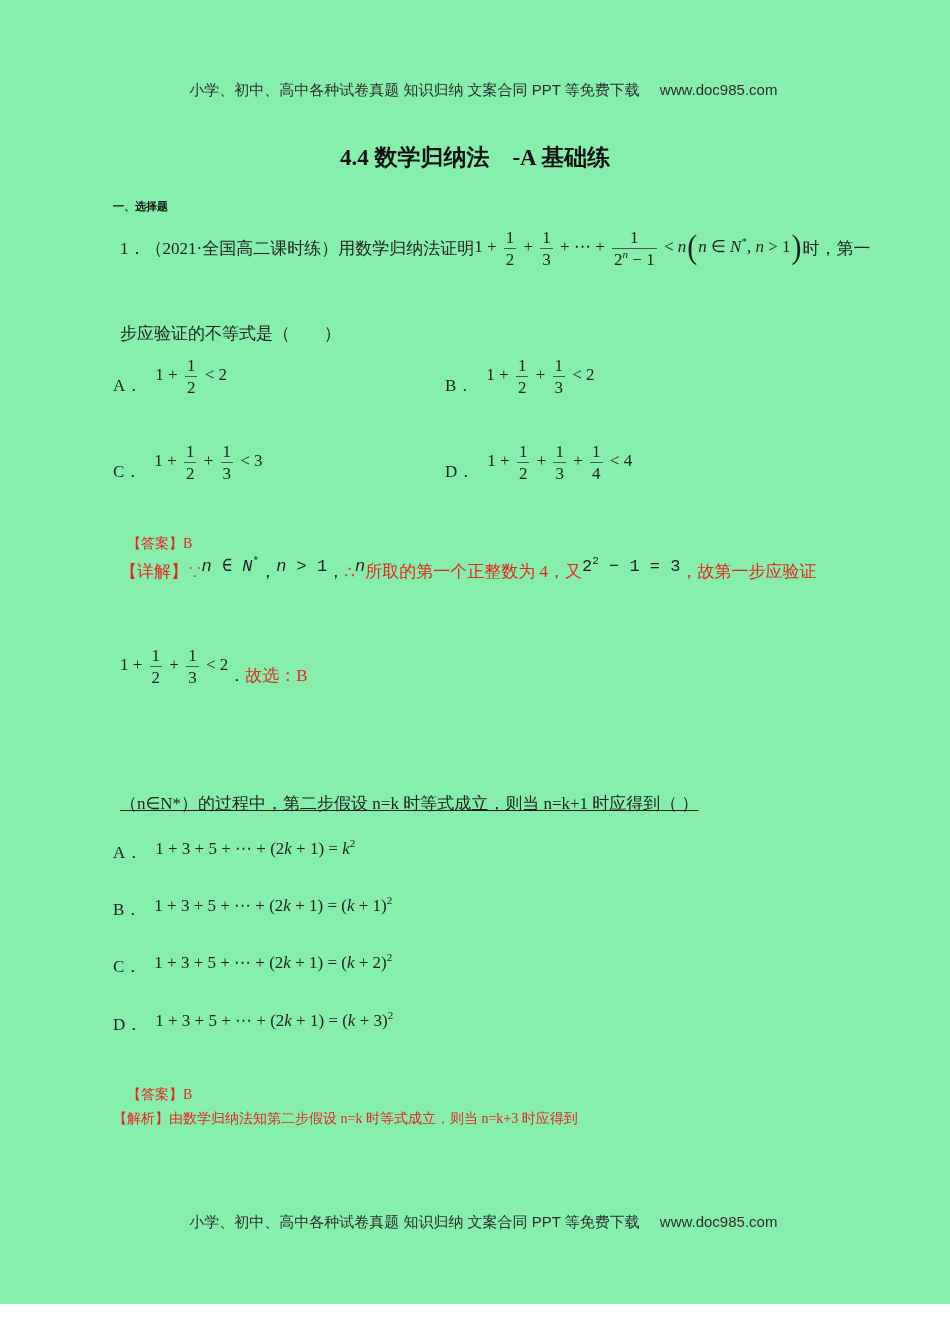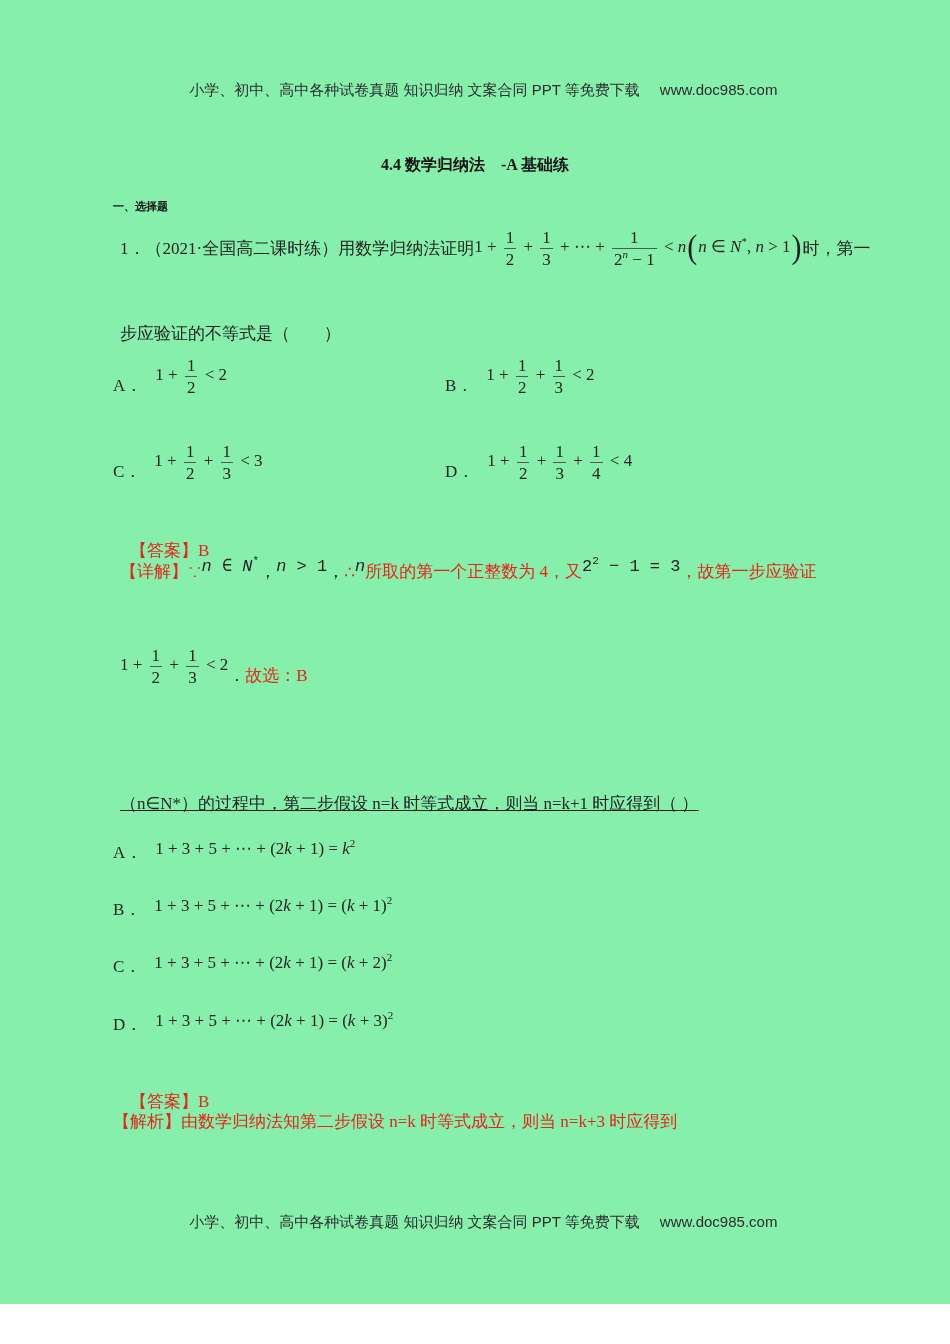--- a/index.html
+++ b/index.html
@@ -7,21 +7,21 @@
   .page{position:relative;width:950px;height:1304px;background:#86efac;
         font-family:"Liberation Serif",serif;color:#1f1f1f;overflow:hidden;}
 
   .hdr,.ftr{position:absolute;left:0;right:0;text-align:center;
             font-family:"Liberation Sans",sans-serif;font-size:15px;color:#2d2d2d;white-space:pre;}
   .hdr{top:64px;}
   .ftr{top:1196px;}
   .url{margin-left:20px;}
 
   .ttl{position:absolute;top:140px;left:0;right:0;text-align:center;
-       font-size:16px;font-weight:bold;margin:15px;color:#111;}
+       font-size:23px;font-weight:bold;margin:2px;color:#111;}
   .sec{position:absolute;top:199px;left:113px;font-size:11px;font-weight:bold;color:#111;}
 
   .line{position:absolute;left:120px;font-size:17px;display:flex;align-items:flex-end;}
   .lc{align-items:center;}
   .run{white-space:pre;}
   .red{color:#e8241c;}
   .raised{position:relative;top:-7px;font-family:Liberation Mono, monospace;}
 
   
   .math{font-size:17px;white-space:pre;}
@@ -37,21 +37,21 @@
   
   .optrow{position:absolute;left:113px;right:60px;display:flex;}
   .optcell{display:flex;align-items:flex-end;width:332px;}
   .optcell:last-child{width:auto;}
   .olabel{margin-right:13px;font-size:17px;white-space:pre;}
 
   
   .optline{position:absolute;left:113px;display:flex;align-items:flex-end;font-size:17px;}
   .optline .olabel{position:relative;top:5px;}
 
-  .ansline{position:absolute;left:113px;font-size:17px;white-space:pre;}
+  .ansline{position:absolute;left:113px;font-size:14px;white-space:pre;}
 </style>
 </head>
 <body>
 
 <div class="page">
 
   <div class="hdr">
     <span>小学、初中、高中各种试卷真题 知识归纳 文案合同 PPT 等免费下载</span><span class="url">www.doc985.com</span>
   </div>
 

